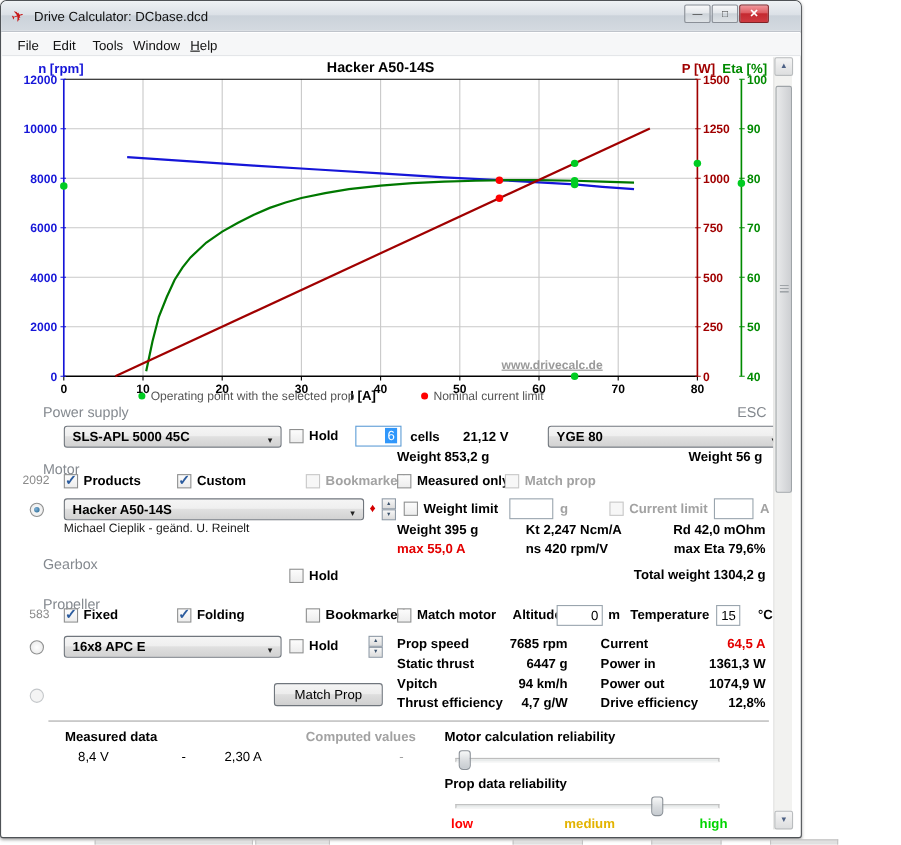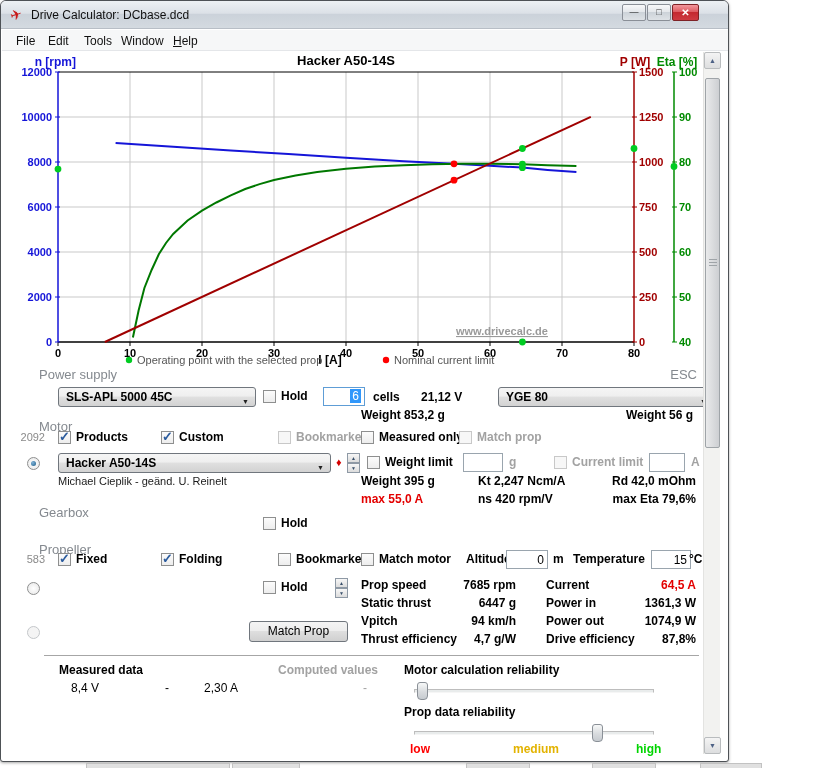--- a/index.html
+++ b/index.html
@@ -294,20 +294,21 @@
       <div class="lbl" style="left:359px;top:422px">Weight 395 g</div>
       <div class="lbl" style="left:476px;top:422px">Kt 2,247 Ncm/A</div>
       <div class="rlbl" style="left:574px;top:422px;width:120px">Rd 42,0 mOhm</div>
       <div class="lbl red" style="left:359px;top:440px">max 55,0 A</div>
       <div class="lbl" style="left:476px;top:440px">ns 420 rpm/V</div>
       <div class="rlbl" style="left:574px;top:440px;width:120px">max Eta 79,6%</div>
 
       <div class="seclbl" style="left:37px;top:453px">Gearbox</div>
       <div class="cb" style="left:261px;top:465px"></div>
       <div class="lbl" style="left:279px;top:464px">Hold</div>
+      <div class="rlbl" style="left:494px;top:463px;width:200px">Total weight 1304,2 g</div>
 
       <div class="seclbl" style="left:37px;top:490px">Propeller</div>
       <div class="cntlbl" style="left:15px;top:501px">583</div>
 
       <div class="cb checked" style="left:56px;top:501px">
           <span class="ck">✓</span>
         </div>
       <div class="lbl" style="left:74px;top:500px">Fixed</div>
       <div class="cb checked" style="left:159px;top:501px">
           <span class="ck">✓</span>
@@ -315,24 +316,28 @@
       <div class="lbl" style="left:177px;top:500px">Folding</div>
       <div class="cb" style="left:276px;top:501px"></div>
       <div class="lbl" style="left:294px;top:500px">Bookmarked</div>
       <div class="cb" style="left:359px;top:501px"></div>
       <div class="lbl" style="left:377px;top:500px">Match motor</div>
 
       <div class="lbl" style="left:464px;top:500px">Altitude</div>
       <input class="tinput" style="left: 504px; top: 498px; width: 42px;" value="0">
       <div class="lbl" style="left:551px;top:500px">m</div>
       <div class="lbl" style="left:571px;top:500px">Temperature</div>
-      <input class="tinput" style="left: 649px; top: 498px; width: 40px;" value="15">
+      <input class="tinput" style="left: 649px; top: 498px; width: 22px;" value="15">
       <div class="lbl" style="left:687px;top:500px">°C</div>
 
       <div class="radio" style="left:25px;top:530px"></div>
+      <div class="dd" style="left:56px;top:526px;width:198px">
+        <span>16x8 APC E</span>
+        <span class="arr">▼</span>
+      </div>
       <div class="cb" style="left:261px;top:529px"></div>
       <div class="lbl" style="left:279px;top:528px">Hold</div>
       <div class="spin" style="left:333px;top:526px">
         <div class="up">▲</div>
         <div class="dn">▼</div>
       </div>
 
       <div class="radio dis" style="left:25px;top:574px"></div>
       <div class="btn" style="left:247px;top:569px;width:99px;height:21px">Match Prop</div>
 
@@ -345,21 +350,21 @@
       <div class="lbl" style="left:359px;top:580px">Thrust efficiency</div>
       <div class="rlbl" style="left:444px;top:580px;width:70px">4,7 g/W</div>
 
       <div class="lbl" style="left:544px;top:526px">Current</div>
       <div class="rlbl" style="left:614px;top:526px;width:80px;color:#E30000">64,5 A</div>
       <div class="lbl" style="left:544px;top:544px">Power in</div>
       <div class="rlbl" style="left:614px;top:544px;width:80px">1361,3 W</div>
       <div class="lbl" style="left:544px;top:562px">Power out</div>
       <div class="rlbl" style="left:614px;top:562px;width:80px">1074,9 W</div>
       <div class="lbl" style="left:544px;top:580px">Drive efficiency</div>
-      <div class="rlbl" style="left:614px;top:580px;width:80px">87,8%</div>
+      <div class="rlbl" style="left:614px;top:580px;width:80px">12,8%</div>
 
       <div class="sep" style="left:42px;top:603px;width:655px"></div>
 
       <div class="lbl" style="left:57px;top:611px">Measured data</div>
       <div class="lbl plain" style="left:69px;top:629px">8,4 V</div>
       <div class="lbl plain" style="left:163px;top:629px">-</div>
       <div class="lbl plain" style="left:202px;top:629px">2,30 A</div>
       <div class="lbl gray" style="left:276px;top:611px">Computed values</div>
       <div class="lbl gray plain" style="left:361px;top:629px">-</div>
 

